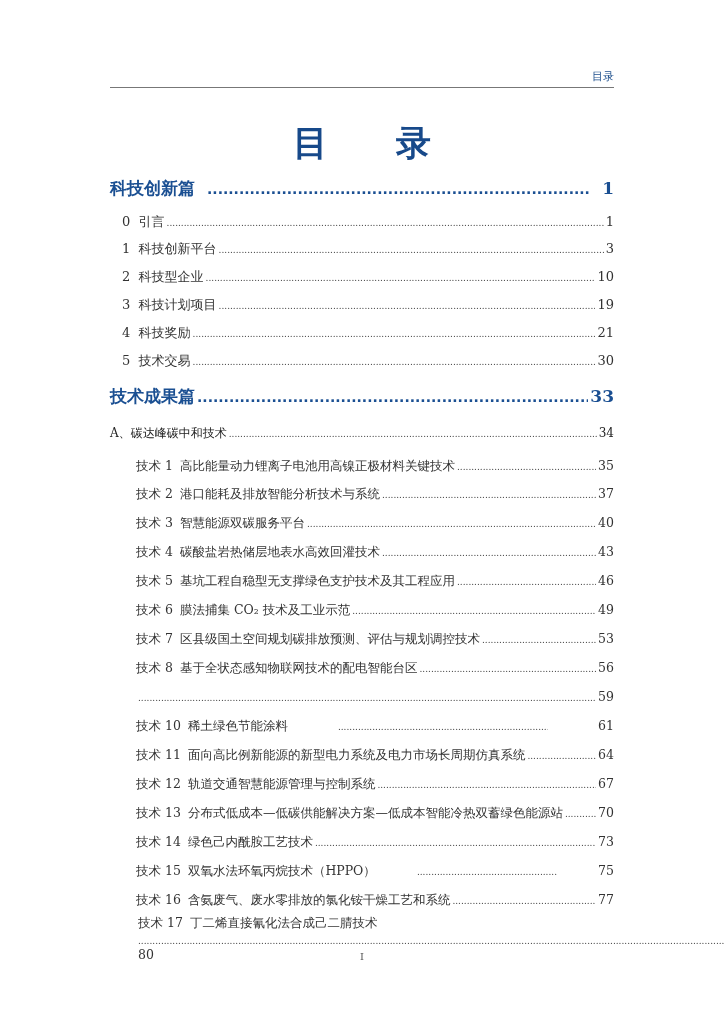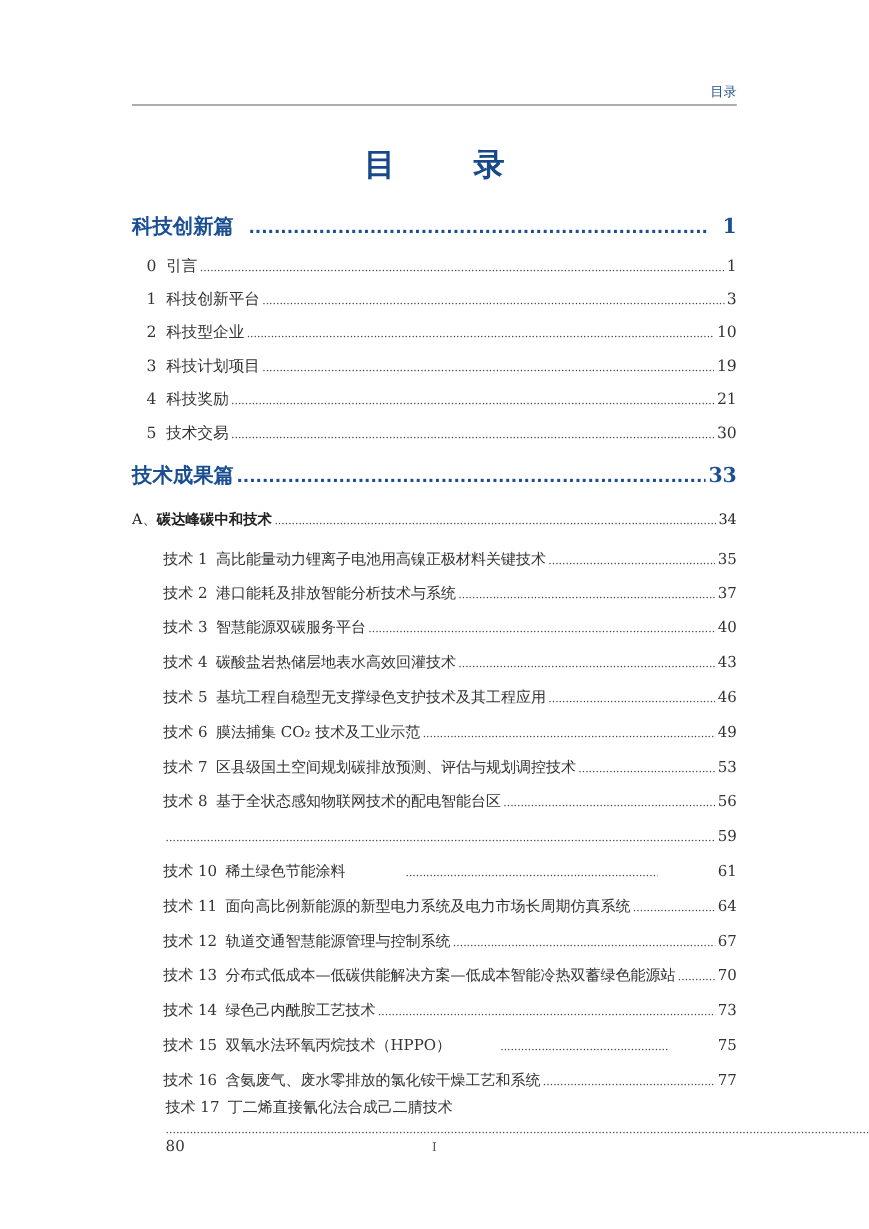--- a/index.html
+++ b/index.html
@@ -3,36 +3,36 @@
   <meta charset="utf-8">
   <style>
     html, body { margin: 0; padding: 0; background: #ffffff; }
     body { width: 724px; height: 1024px; position: relative; overflow: hidden;
            font-family: "DejaVu Serif", "Liberation Serif", serif; color: #222; }
     .page-header { position: absolute; left: 110px; top: 68px; width: 504px; height: 19px;
                    border-bottom: 1px solid #777; }
     .page-header .hdr { position: absolute; right: 0; top: 1px; font-size: 11px; color: #1c4e8c;
                         font-family: "DejaVu Sans", sans-serif; }
     .title { position: absolute; left: 0; width: 724px; top: 120px; text-align: center;
-             font-size: 26px; font-weight: bold; color: #17498a; letter-spacing: 28px;
+             font-size: 35px; font-weight: bold; color: #17498a; letter-spacing: 28px;
              font-family: "DejaVu Serif", serif; }
     .title span { margin-right: -28px; }
     .row { position: absolute; display: flex; align-items: baseline; white-space: nowrap; }
     .row .lbl { flex: 0 0 auto; }
     .row .dots { flex: 1 1 auto; overflow: hidden; margin: 0 2px; }
     .row .dots::before { content: "........................................................................................................................................................................................................................................................................................"; letter-spacing: 0px; }
     .row .pg { flex: 0 0 auto; }
     .part { left: 110px; width: 504px; font-size: 17px; font-weight: bold; color: #1a4f92;
             font-family: "DejaVu Sans", sans-serif; }
     .part .pg { font-family: "DejaVu Serif", serif; }
     .part .dots::before { font-size: 14px; }
     .sec { left: 122px; width: 492px; font-size: 13px; color: #333; }
     .sec .dots::before { font-size: 9px; color: #444; }
     .sub { left: 110px; width: 504px; font-size: 12px; color: #222; }
-    .sub .lbl .b { font-weight: bold; font-family: "DejaVu Sans", sans-serif; font-size: 12px; }
+    .sub .lbl .b { font-weight: normal; font-family: "DejaVu Sans", sans-serif; font-size: 12px; }
     .sub .dots::before { font-size: 9px; color: #444; }
     .tech { left: 136px; width: 478px; font-size: 12.5px; color: #333; }
     .tech .dots::before { font-size: 9px; color: #444; }
     .tech .num { margin-right: 7px; }
     .footer { position: absolute; left: 0; width: 724px; top: 951px; text-align: center;
               font-size: 10px; color: #555; }
   </style>
 </head>
 <body>
 

